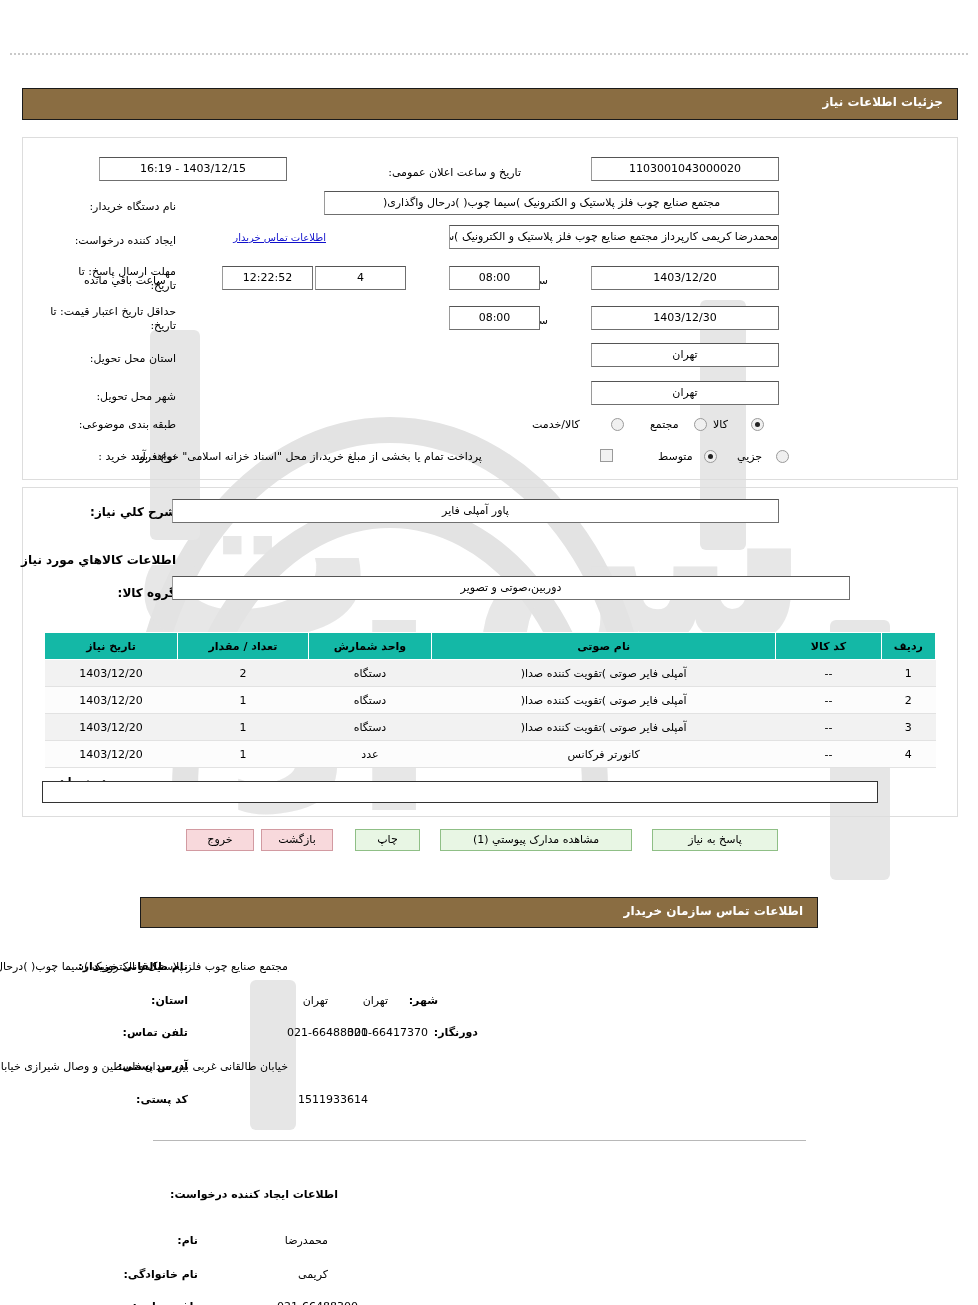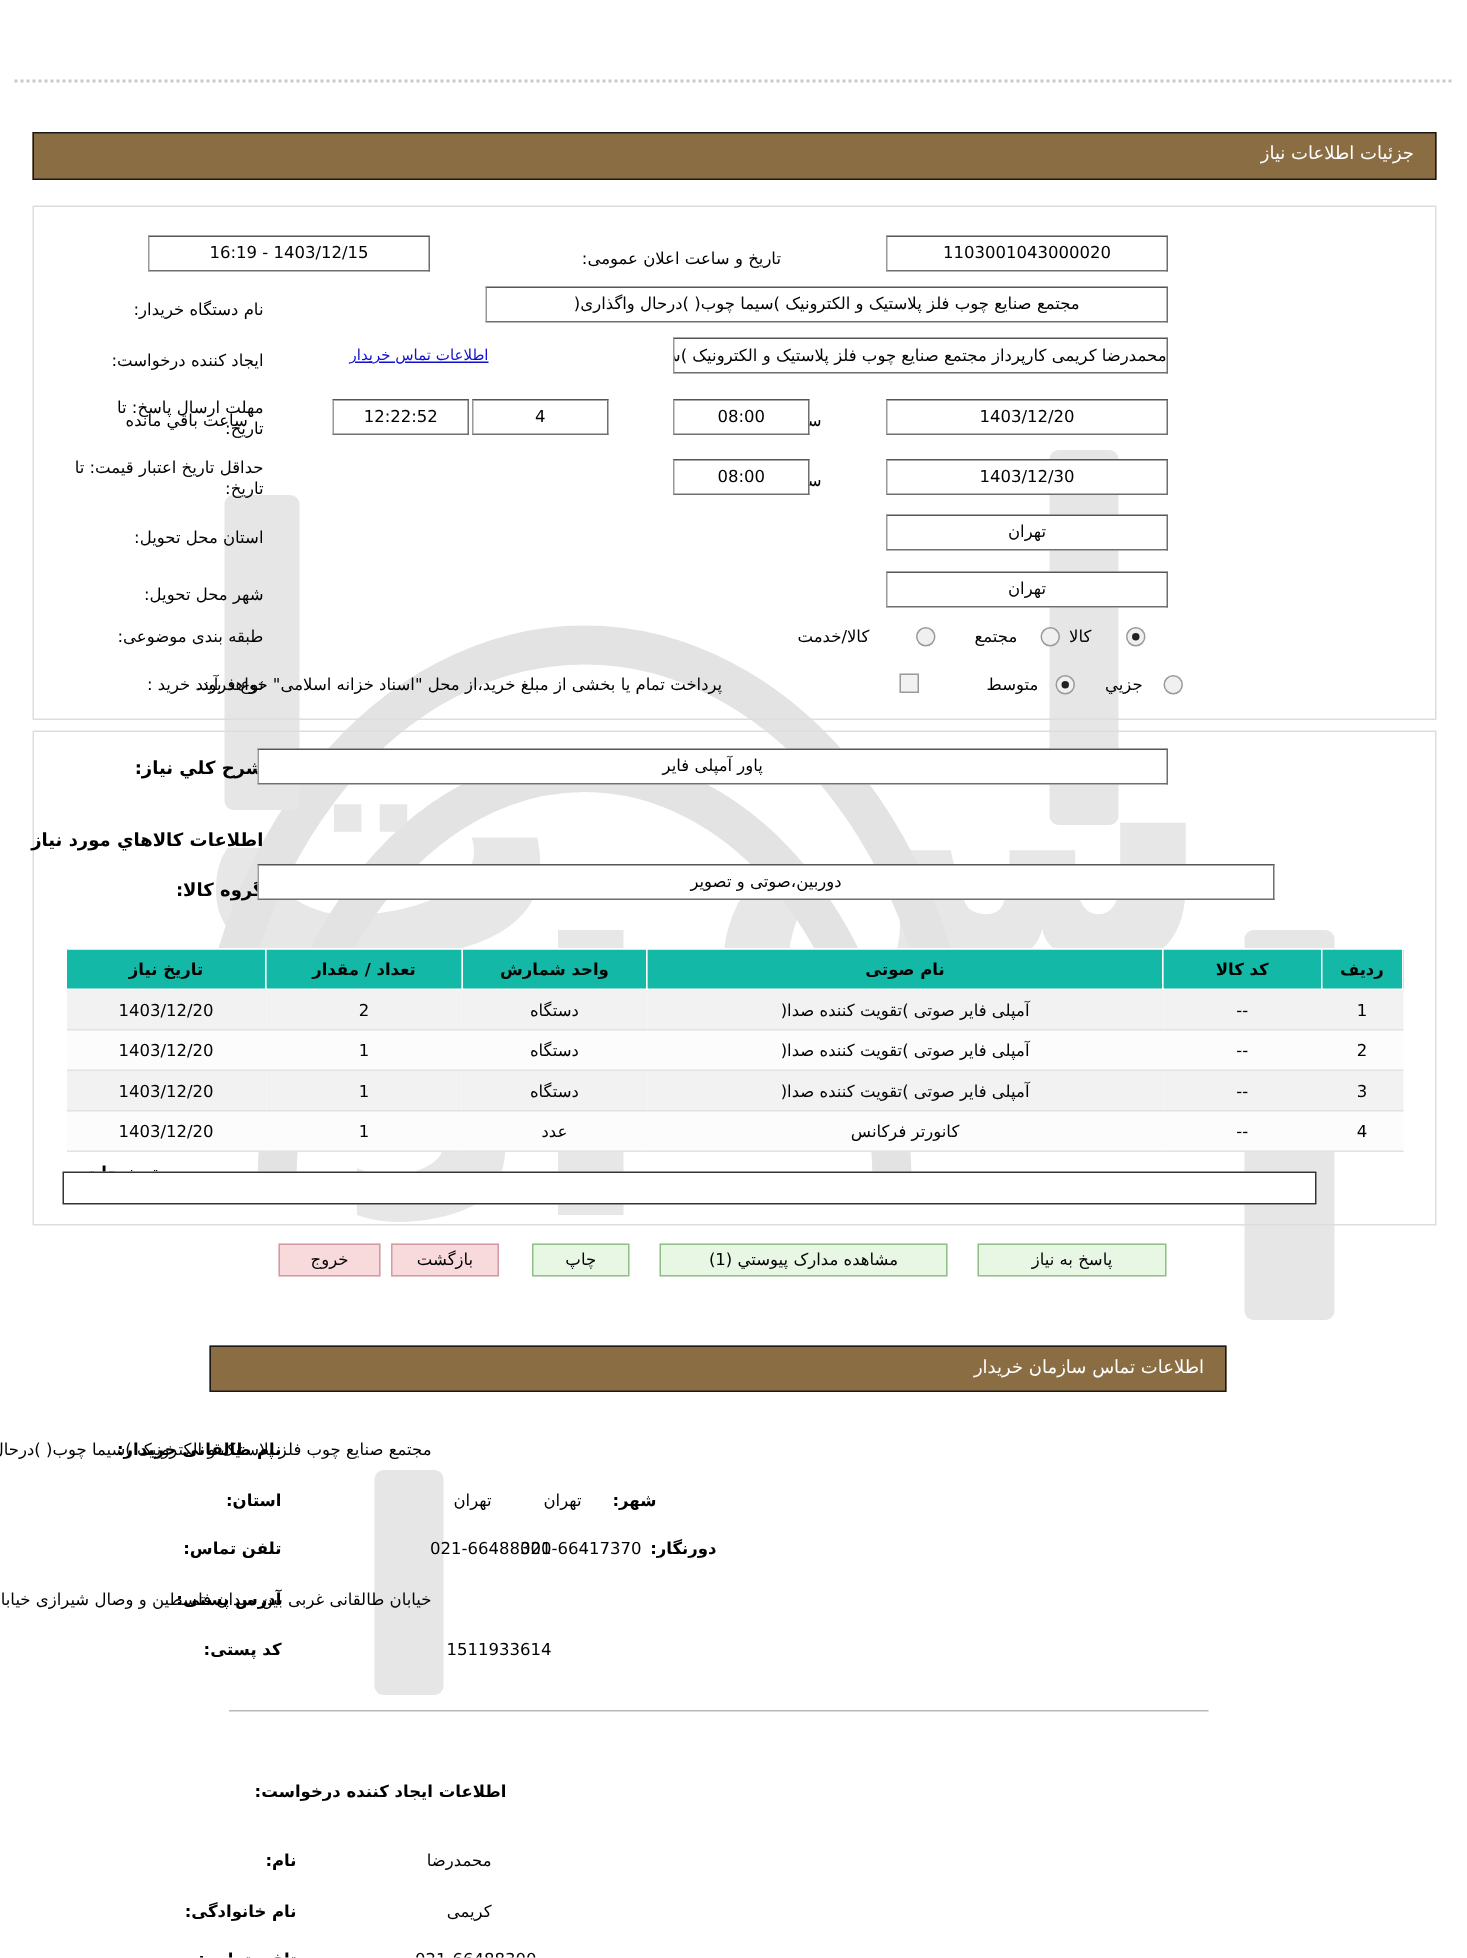--- a/index.html
+++ b/index.html
@@ -39,21 +39,21 @@
     z-index: 2;
   }
 
   
   .bar {
     position: absolute;
     background: #8a6d42;
     border: 1px solid #1a1a1a;
     color: #ffffff;
     font-size: 12px;
-    font-weight: normal;
+    font-weight: bold;
     box-sizing: border-box;
     padding: 6px 14px 0 0;
     z-index: 3;
   }
   #bar-main  { left: 22px;  top: 88px;  width: 936px; height: 32px; }
   #bar-contact { left: 140px; top: 897px; width: 678px; height: 31px; text-align: right; }
 
   
   .panel {
     position: absolute;

